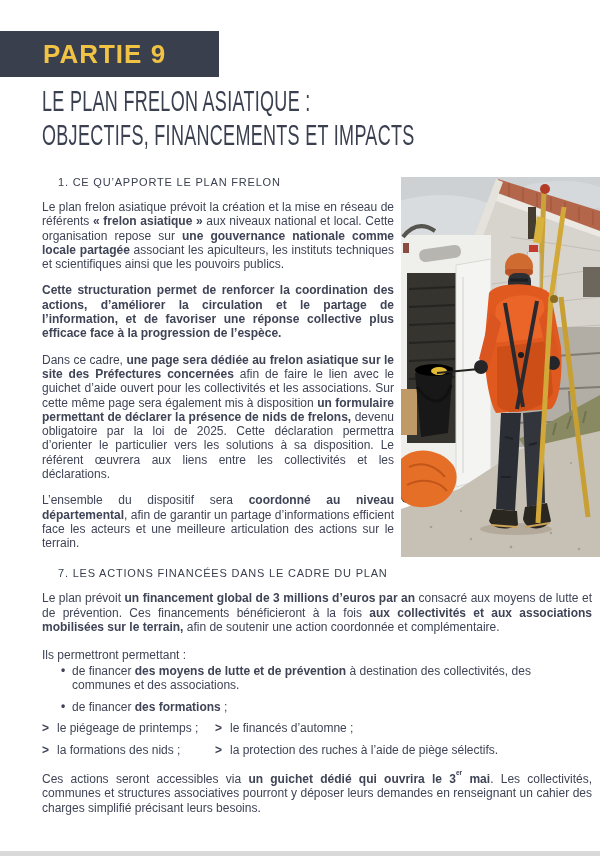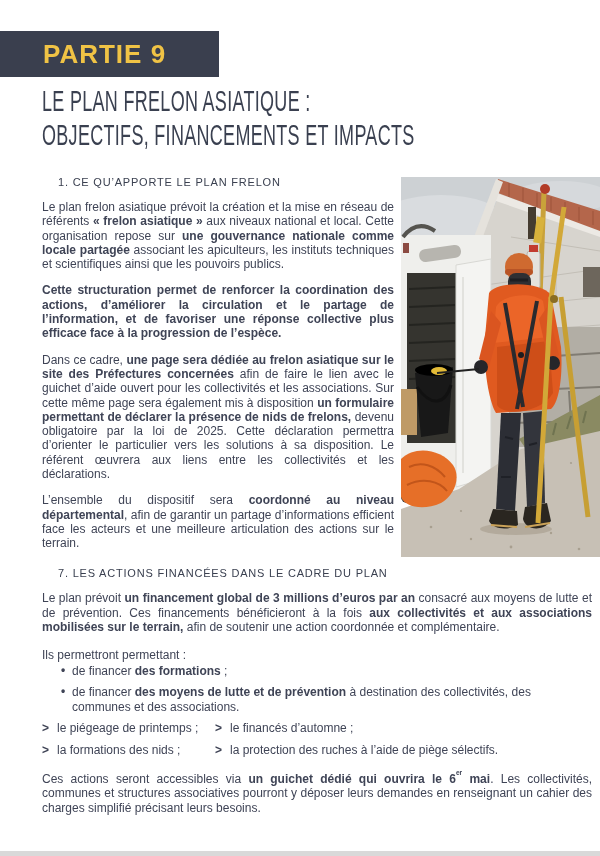--- a/index.html
+++ b/index.html
@@ -208,38 +208,38 @@
         <circle cx="153" cy="122" r="4" fill="#8a6d22"></circle>
       </g>
     </svg>
   </figure>
 
   <section class="sec2">
     <h2 class="shead">7. LES ACTIONS FINANCÉES DANS LE CADRE DU PLAN</h2>
     <p class="intro"><span>Le plan prévoit </span><span class="b">un financement global de 3 millions d’euros par an</span><span> consacré aux moyens de lutte et de prévention. Ces financements bénéficieront à la fois </span><span class="b">aux collectivités et aux associations mobilisées sur le terrain,</span><span> afin de soutenir une action coordonnée et complémentaire.</span></p>
     <p class="listintro">Ils permettront permettant :</p>
     <ul class="bul">
+      <li><span>de financer </span><span class="b">des moyens de lutte et de prévention</span><span> à destination des collectivités, des communes et des associations.</span></li>
       <li><span>de financer </span><span class="b">des formations</span><span> ;</span></li>
-      <li><span>de financer </span><span class="b">des moyens de lutte et de prévention</span><span> à destination des collectivités, des communes et des associations.</span></li>
     </ul>
     <div class="arrows">
       <div class="arrow-item">
         <span class="arrow-marker">&gt;</span>
         <span>le piégeage de printemps ;</span>
       </div>
       <div class="arrow-item">
         <span class="arrow-marker">&gt;</span>
         <span>le financés d’automne ;</span>
       </div>
       <div class="arrow-item">
         <span class="arrow-marker">&gt;</span>
         <span>la formations des nids ;</span>
       </div>
       <div class="arrow-item">
         <span class="arrow-marker">&gt;</span>
         <span>la protection des ruches à l’aide de piège sélectifs.</span>
       </div>
     </div>
-    <p class="closing"><span>Ces actions seront accessibles via </span><span class="b">un guichet dédié qui ouvrira le 6</span><sup class="b">er</sup><span class="b"> mai</span><span>. Les collectivités, communes et structures associatives pourront y déposer leurs demandes en renseignant un cahier des charges simplifié précisant leurs besoins.</span></p>
+    <p class="closing"><span>Ces actions seront accessibles via </span><span class="b">un guichet dédié qui ouvrira le 3</span><sup class="b">er</sup><span class="b"> mai</span><span>. Les collectivités, communes et structures associatives pourront y déposer leurs demandes en renseignant un cahier des charges simplifié précisant leurs besoins.</span></p>
   </section>
 
   <div class="page-edge"></div>
 </div>
 
 </body></html>

